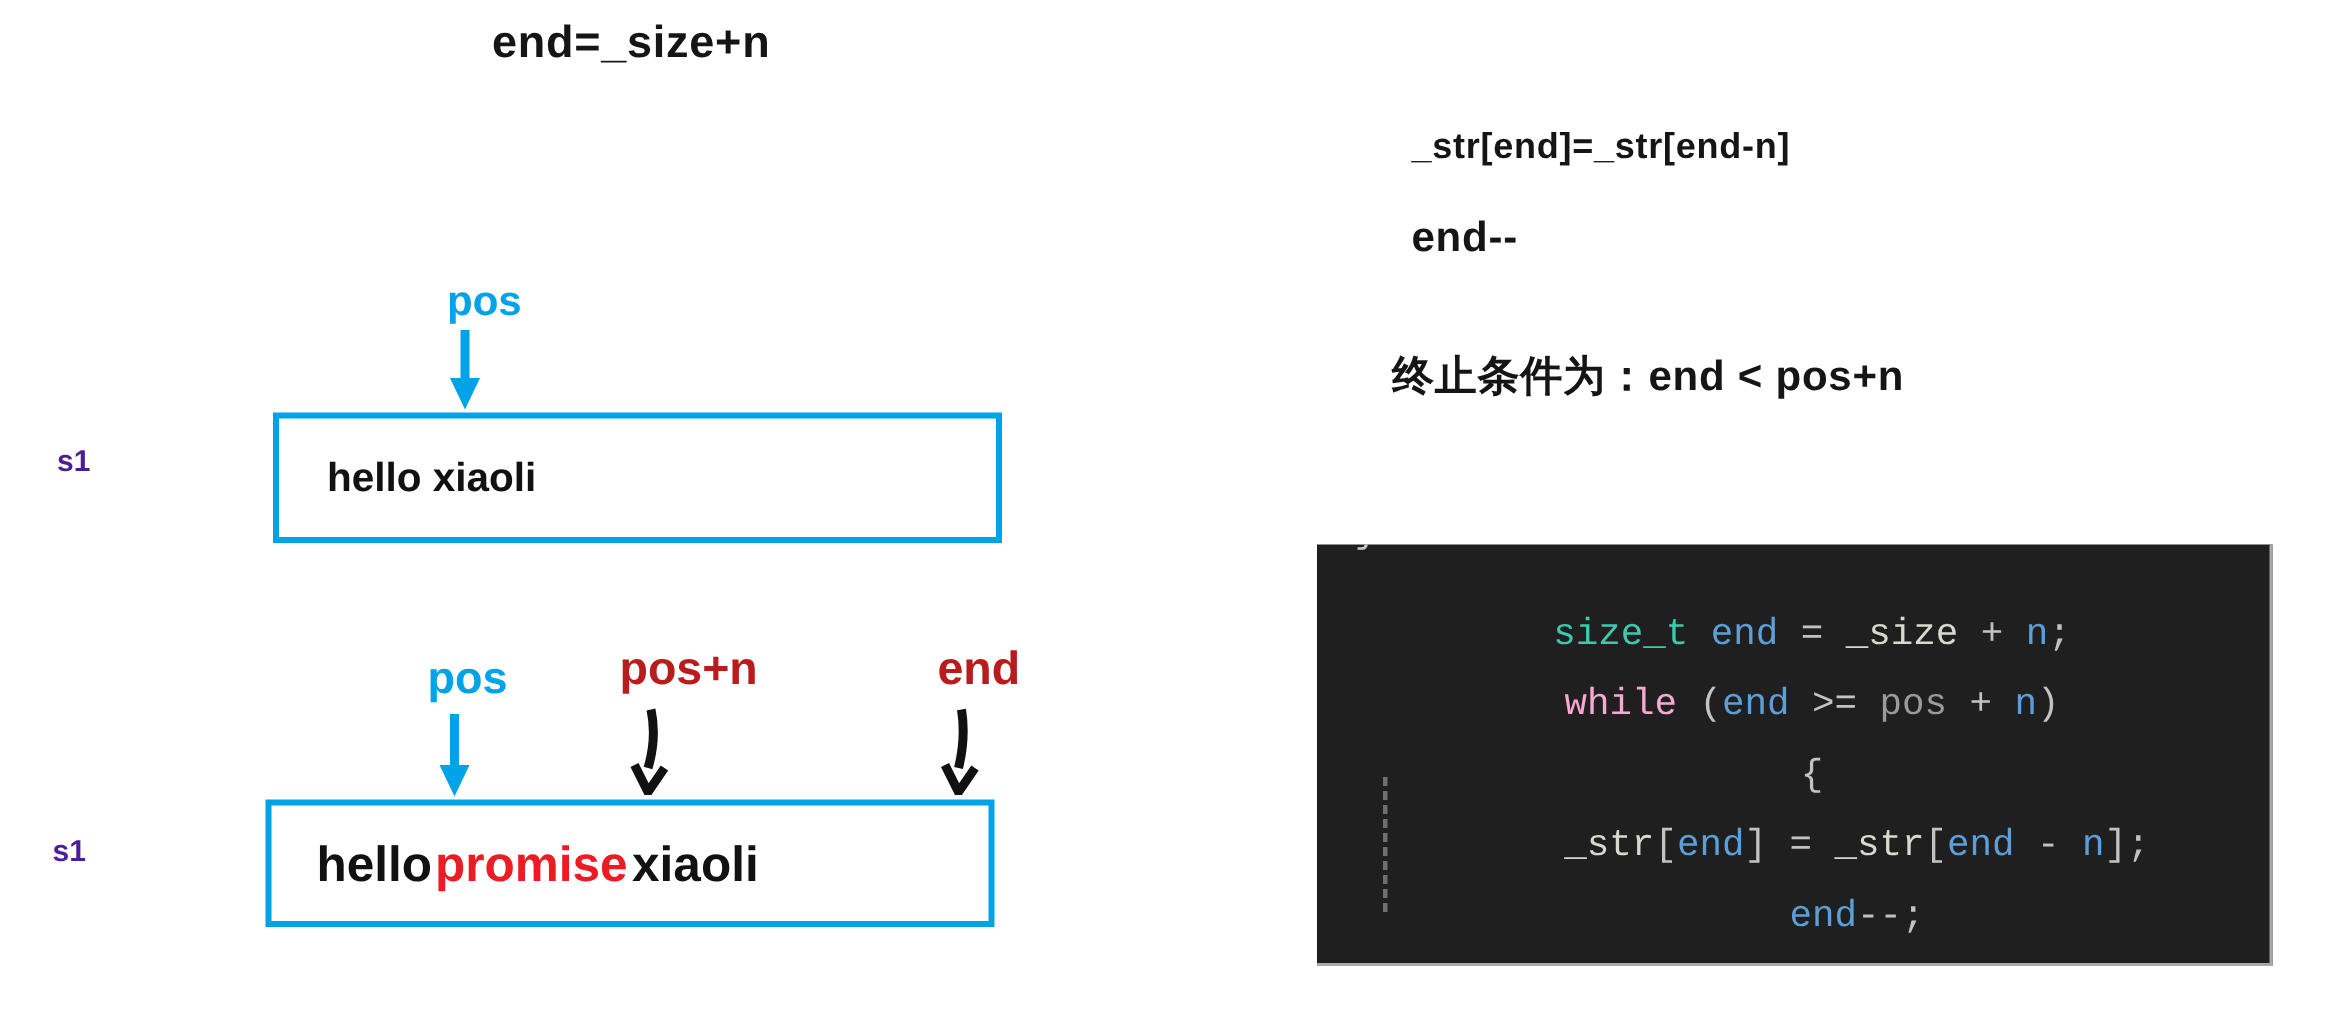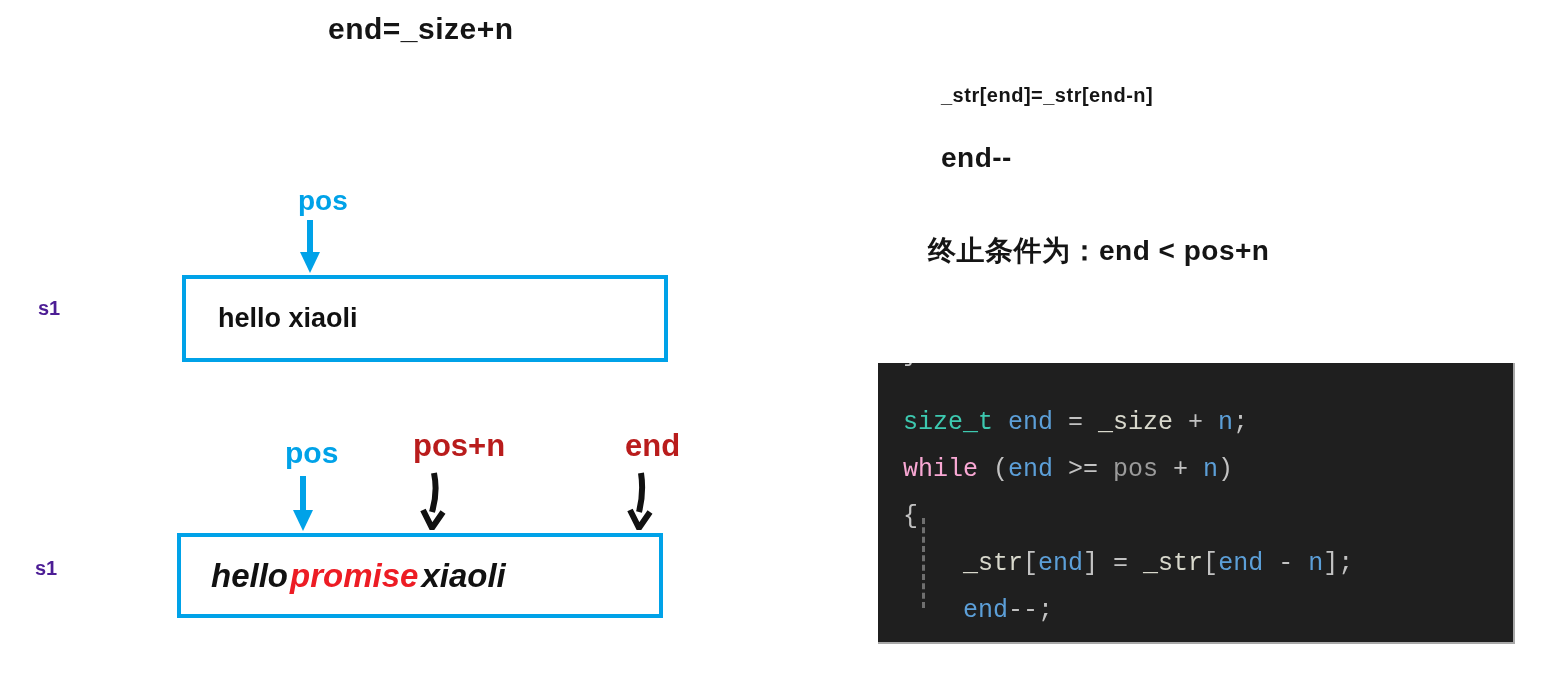--- a/index.html
+++ b/index.html
@@ -4,47 +4,48 @@
 <style>
   * { margin: 0; padding: 0; box-sizing: border-box; }
   html, body { background: #ffffff; }
   .canvas {
     position: relative;
     width: 1556px;
     height: 676px;
     background: #ffffff;
     font-family: "Liberation Sans", "DejaVu Sans", sans-serif;
     overflow: hidden;
+    text-align: center;
   }
   .abs { position: absolute; }
   .note {
     font-weight: bold;
     color: #151515;
     white-space: nowrap;
     letter-spacing: 0.5px;
   }
   .formula-top  { left: 328px; top: 12px;  font-size: 30px; }
-  .assign-note  { left: 941px; top: 84px;  font-size: 20px; }
+  .assign-note  { left: 941px; top: 84px;  font-size: 24px; }
   .decr-note    { left: 941px; top: 142px; font-size: 28px; }
   .cond-note    { left: 928px; top: 232px; font-size: 28px; }
 
   .var-label { font-weight: bold; color: #4c1d95; font-size: 20px; }
   .s1-first  { left: 38px; top: 297px; }
   .s1-second { left: 35px; top: 557px; }
 
   .str-box {
     border: 4px solid #00A2E8;
     background: #ffffff;
     display: flex;
     align-items: center;
   }
   .box-one { left: 182px; top: 275px; width: 486px; height: 87px; }
   .box-two { left: 177px; top: 533px; width: 486px; height: 85px; }
   .box-one .box-text { padding-left: 32px; font-size: 27px; font-weight: bold; color: #111; }
-  .box-two .box-text { padding-left: 30px; font-size: 33px; font-weight: bold; color: #111; white-space: nowrap; font-style: italic; }
+  .box-two .box-text { padding-left: 30px; font-size: 33px; font-weight: bold; color: #111; white-space: nowrap; }
   .inserted-red { color: #ED1C24; padding: 0 3px 0 2px; }
 
   .ptr-label { font-weight: bold; white-space: nowrap; }
   .ptr-cyan  { color: #00A2E8; }
   .ptr-black { color: #b91c1c; }
   .pos-label-1   { left: 298px; top: 185px; font-size: 28px; }
   .pos-label-2   { left: 285px; top: 436px; font-size: 30px; }
   .pos-n-label   { left: 413px; top: 428px; font-size: 31px; }
   .end-label     { left: 625px; top: 428px; font-size: 31px; }
 

